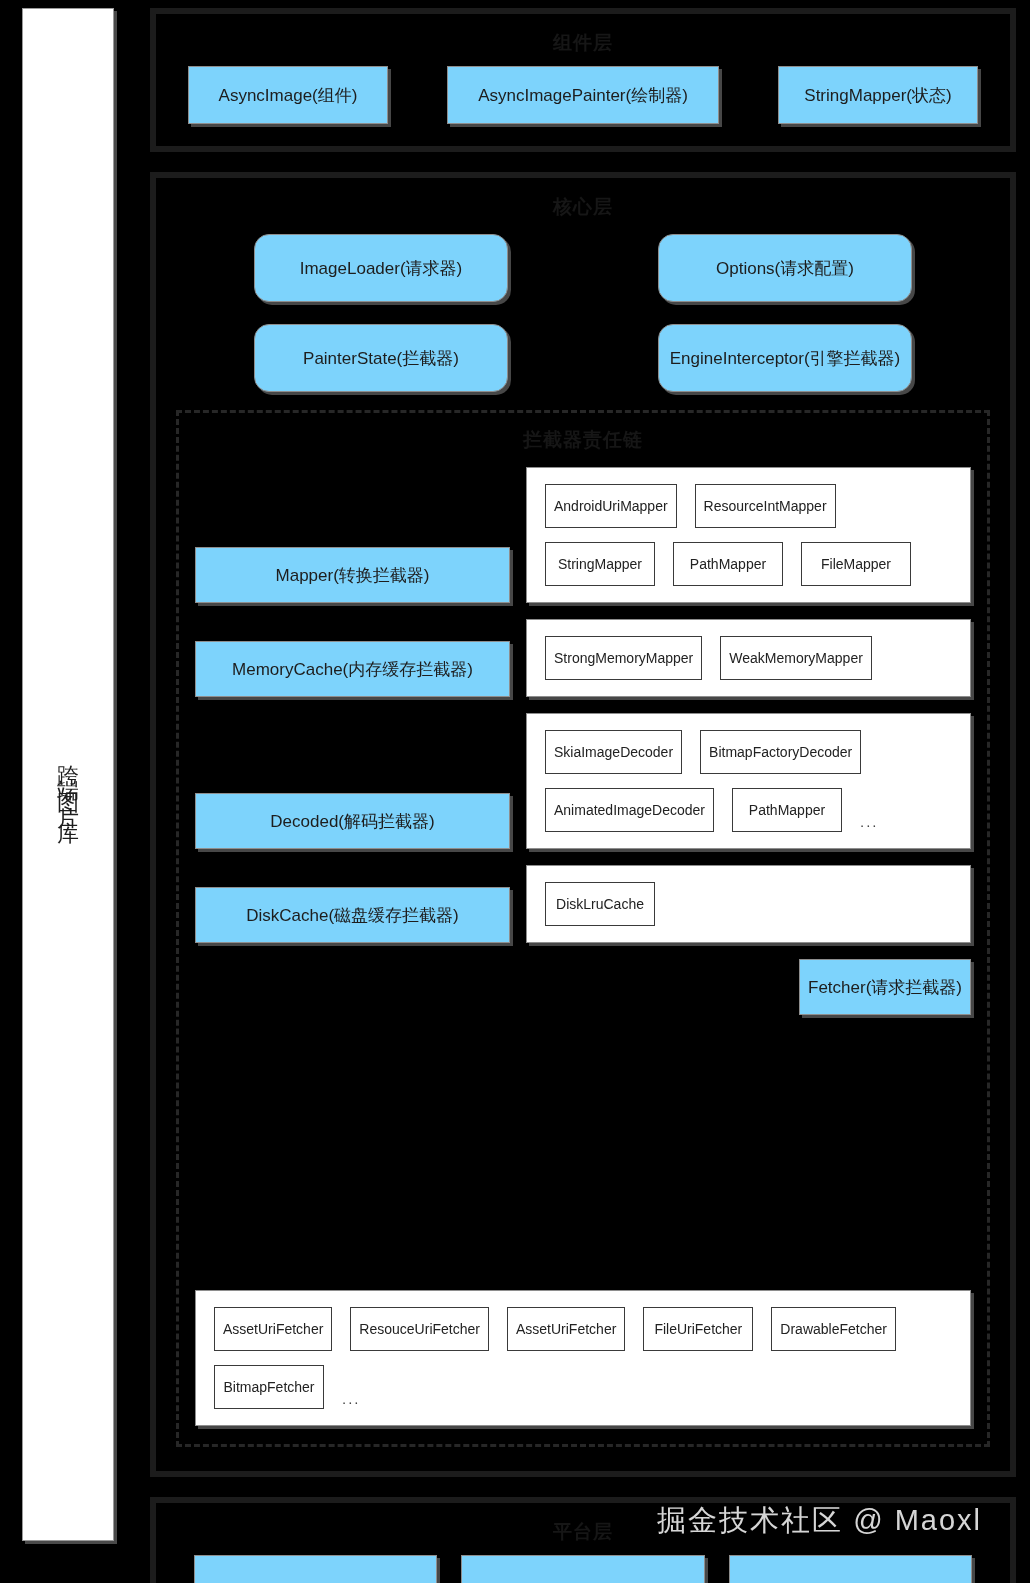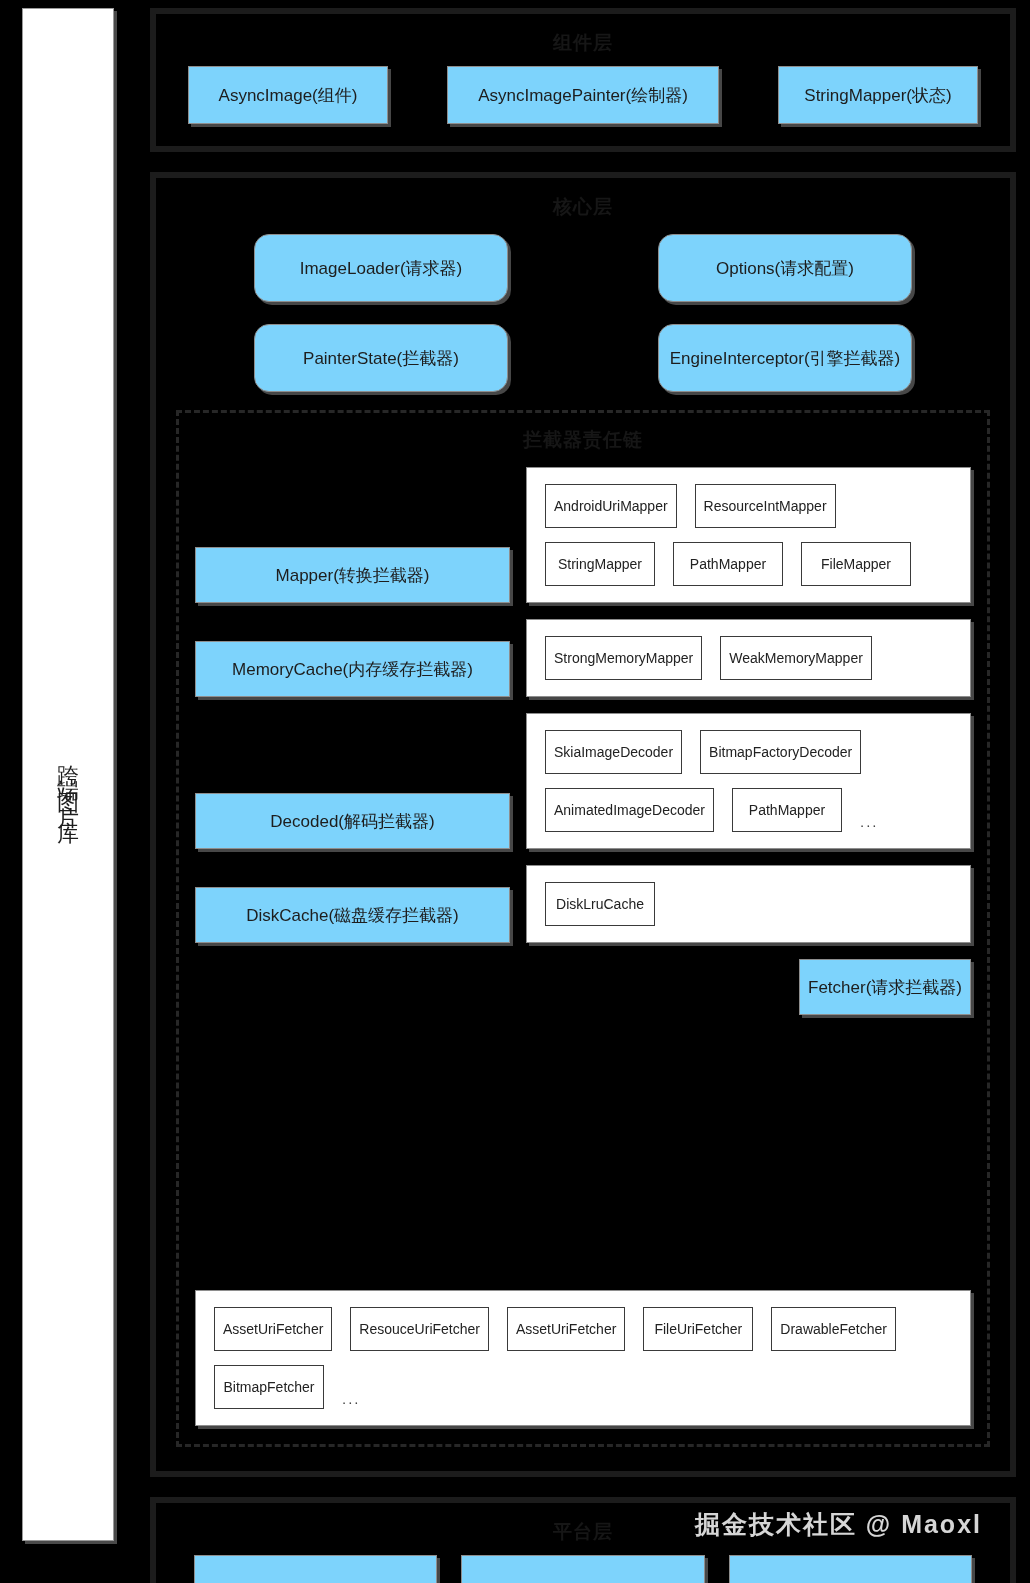--- a/index.html
+++ b/index.html
@@ -160,28 +160,27 @@
   .row-bottom{
     display:flex;gap:24px;justify-content:space-between;
     padding:0 24px 8px 24px;
   }
   .row-bottom .node{height:76px;flex:1;font-size:17px;}
 
   
   .watermark{
     position:absolute;
     right:48px;bottom:42px;
-    font-size:25px;
+    font-size:29px;
     color:#e9e9e9;
     letter-spacing:2px;
     opacity:.92;
     pointer-events:none;
     white-space:nowrap;
     text-shadow:0 0 2px rgba(0,0,0,.35);
-    font-weight:bold;
   }
 </style>
 </head>
 <body>
 
 <div class="page">
 
   <div class="sidebar">
     <div class="sidebar-box">
       <span class="vtext">跨端图片库</span>

